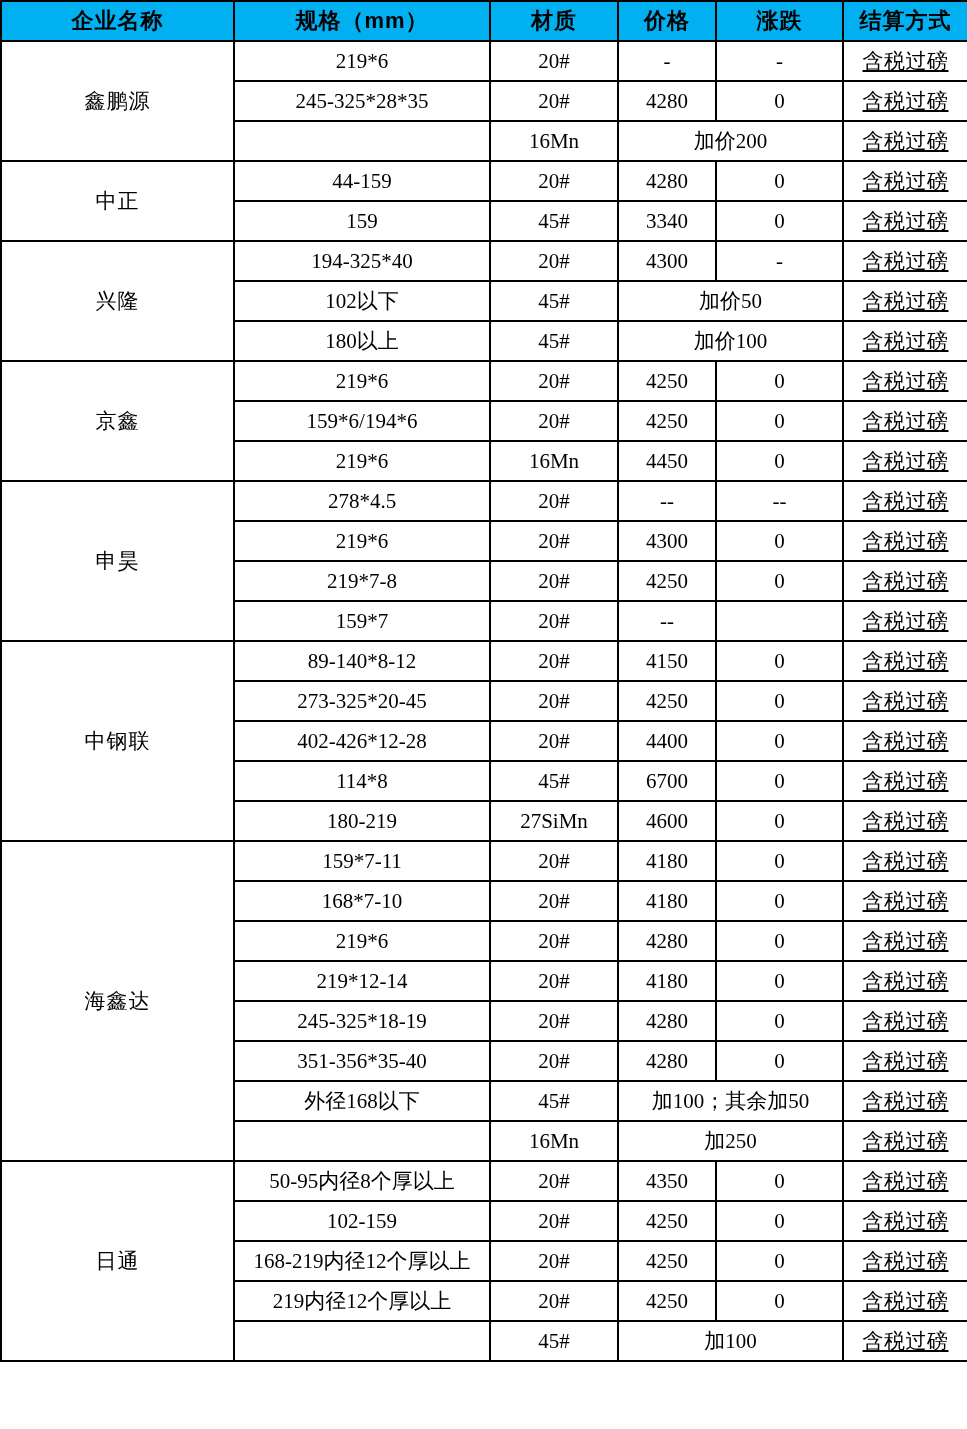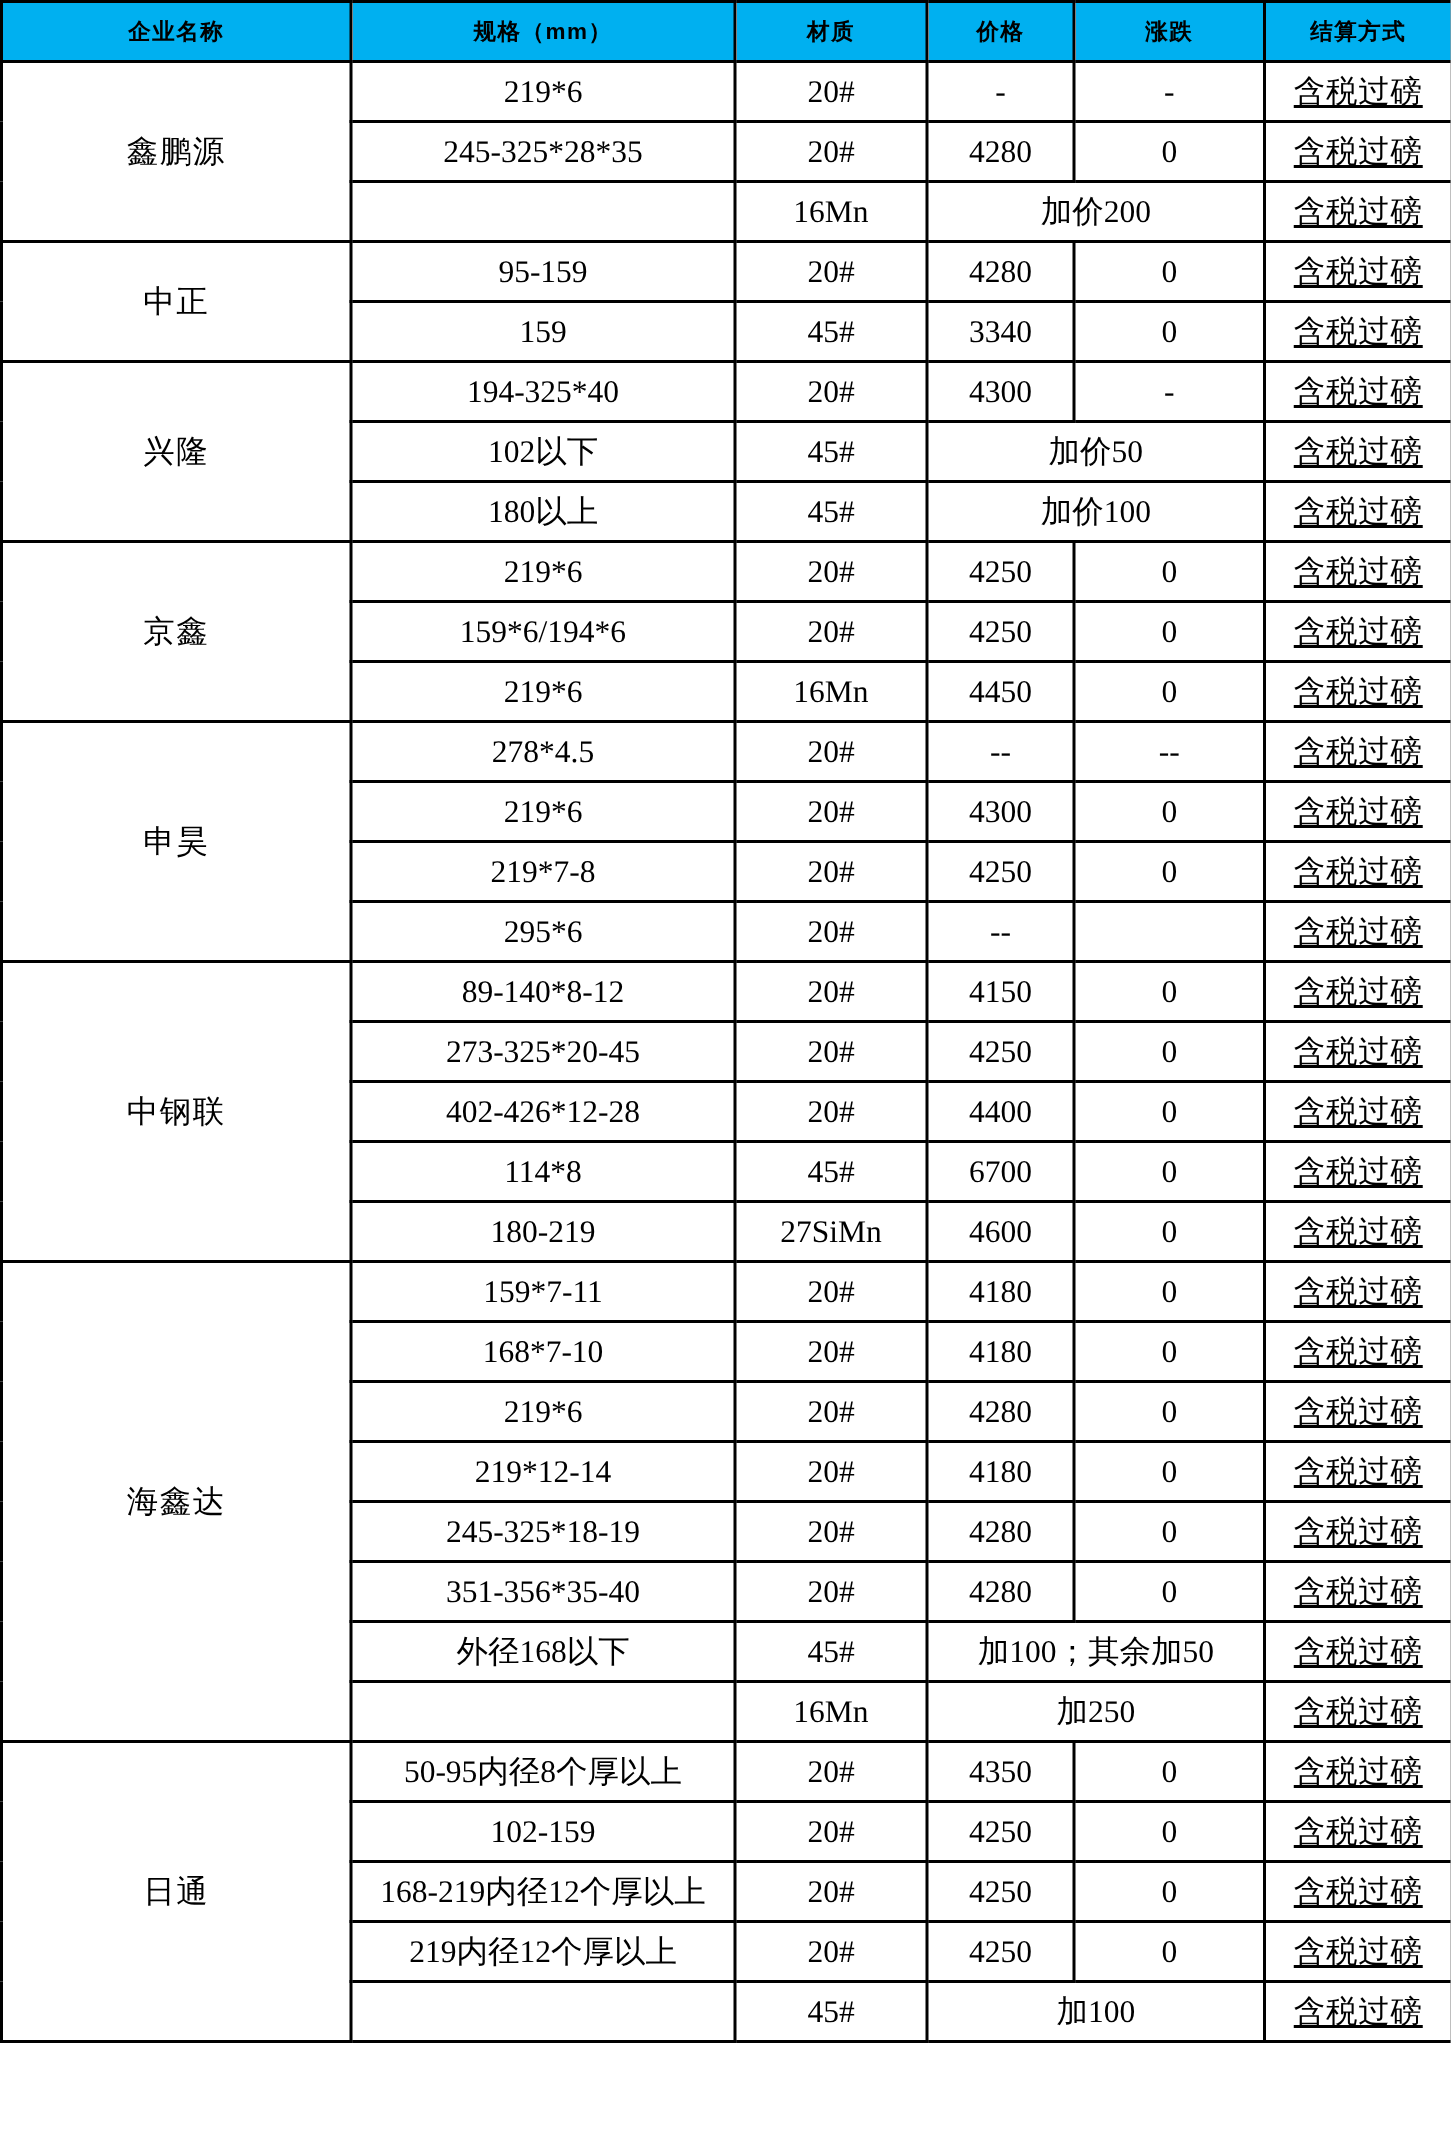--- a/index.html
+++ b/index.html
@@ -29,21 +29,21 @@
     text-align: center;
     vertical-align: middle;
     padding: 0 2px;
     overflow: hidden;
     white-space: nowrap;
   }
   thead th {
     background: var(--header-bg, #00b0f0);
     font-family: "Liberation Sans", "DejaVu Sans", sans-serif;
     font-weight: bold;
-    font-size: 15px;
+    font-size: 22px;
     height: 40px;
     letter-spacing: 1px;
   }
   tbody td {
     background: var(--row-bg, #fff);
     font-size: 21px;
     height: 40px;
   }
   tbody td.company { font-size: 21px; letter-spacing: 1px; }
   tbody td.settlement { letter-spacing: 0.5px; text-decoration: underline; }
@@ -88,21 +88,21 @@
           <td class="settlement">含税过磅</td>
         </tr>
         <tr>
           <td class="spec"></td>
           <td class="material">16Mn</td>
           <td class="merged" colspan="2">加价200</td>
           <td class="settlement">含税过磅</td>
         </tr>
         <tr>
           <td class="company" rowspan="2">中正</td>
-          <td class="spec">95-159</td>
+          <td class="spec">44-159</td>
           <td class="material">20#</td>
           <td class="price">4280</td>
           <td class="change">0</td>
           <td class="settlement">含税过磅</td>
         </tr>
         <tr>
           <td class="spec">159</td>
           <td class="material">45#</td>
           <td class="price">3340</td>
           <td class="change">0</td>
@@ -166,21 +166,21 @@
           <td class="settlement">含税过磅</td>
         </tr>
         <tr>
           <td class="spec">219*7-8</td>
           <td class="material">20#</td>
           <td class="price">4250</td>
           <td class="change">0</td>
           <td class="settlement">含税过磅</td>
         </tr>
         <tr>
-          <td class="spec">295*6</td>
+          <td class="spec">159*7</td>
           <td class="material">20#</td>
           <td class="price">--</td>
           <td class="change"></td>
           <td class="settlement">含税过磅</td>
         </tr>
         <tr>
           <td class="company" rowspan="5">中钢联</td>
           <td class="spec">89-140*8-12</td>
           <td class="material">20#</td>
           <td class="price">4150</td>

